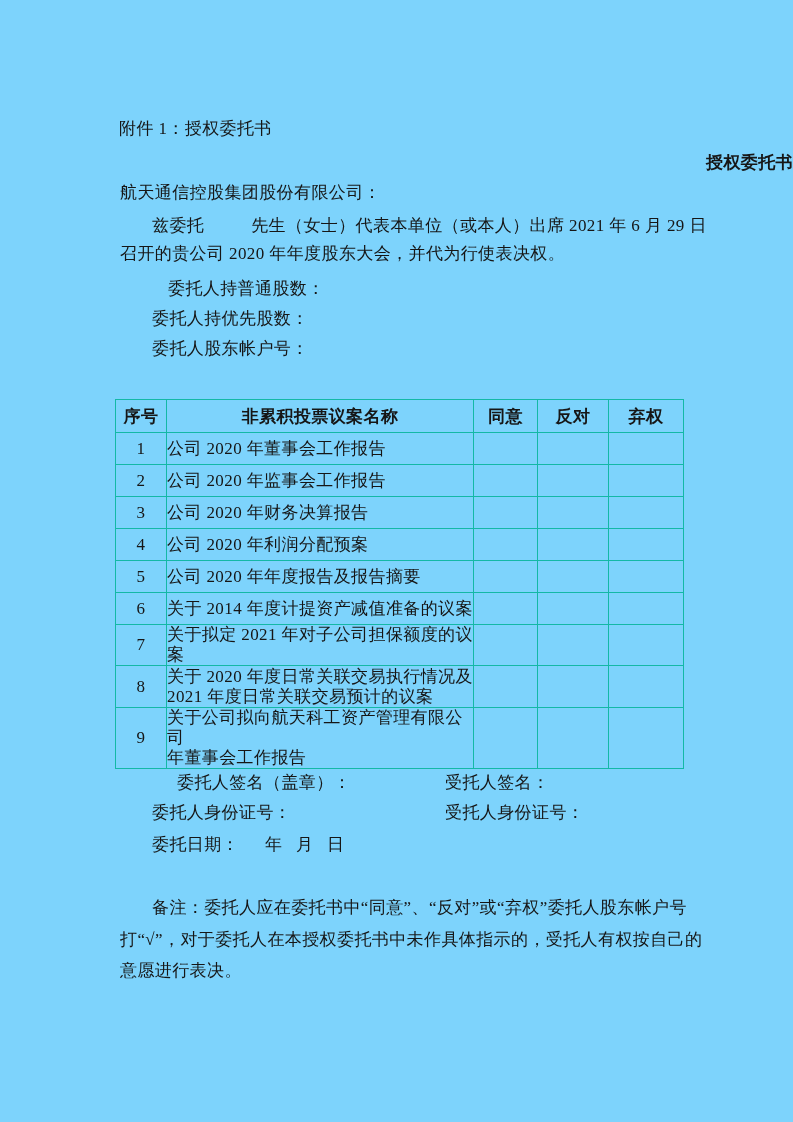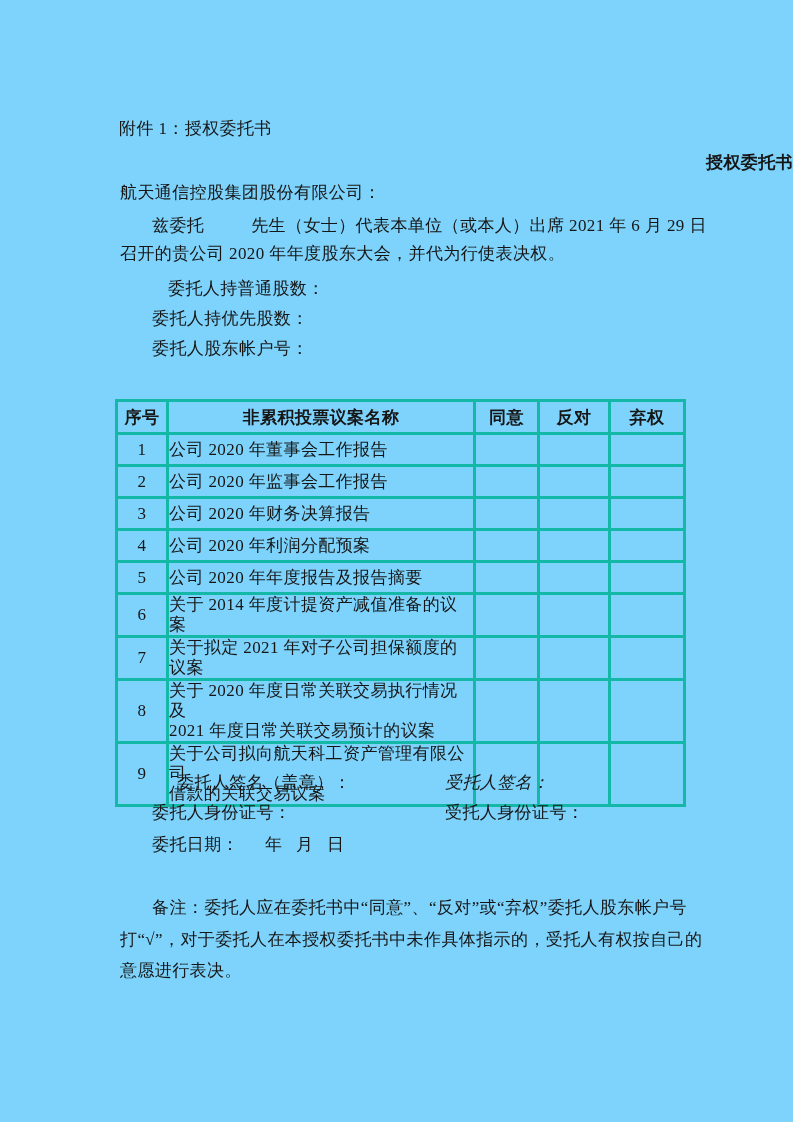--- a/index.html
+++ b/index.html
@@ -39,21 +39,21 @@
     left: 115px;
     top: 399px;
     width: 568px;
     border-collapse: collapse;
     table-layout: fixed;
     font-size: 17px;
     color: #161616;
     letter-spacing: 0.4px;
   }
   .vote-table th, .vote-table td {
-    border: 3px solid #14b8a6;
+    border: 1px solid #14b8a6;
     padding: 0;
     vertical-align: middle;
   }
   .vote-table th {
     font-weight: bold;
     text-align: center;
     height: 33px;
   }
   .vote-table tr.single td { height: 32px; }
   .vote-table tr.double td { height: 42px; }
@@ -160,30 +160,30 @@
         <td class="c-seq">8</td>
         <td class="c-name">关于 2020 年度日常关联交易执行情况及
 2021 年度日常关联交易预计的议案</td>
         <td class="c-vote"></td>
         <td class="c-vote"></td>
         <td class="c-vote"></td>
       </tr>
       <tr class="double">
         <td class="c-seq">9</td>
         <td class="c-name">关于公司拟向航天科工资产管理有限公司
-借款的关联交易议案</td>
+年董事会工作报告</td>
         <td class="c-vote"></td>
         <td class="c-vote"></td>
         <td class="c-vote"></td>
       </tr>
     </tbody>
   </table>
 
   <div class="line" style="top:772px; left:152px;margin-left:25px;">委托人签名（盖章）：</div>
-  <div class="line" style="top:772px; left:445px;font-style:italic;">受托人签名：</div>
+  <div class="line" style="top:772px; left:445px;">受托人签名：</div>
 
   <div class="line" style="top:802px; left:152px;">委托人身份证号：</div>
   <div class="line" style="top:802px; left:445px;">受托人身份证号：</div>
 
   <div class="line" style="top:834px; left:152px;">
     <span>委托日期：</span><span class="date-fields">年 月 日</span>
   </div>
 
   <div class="line" style="top:897px; left:152px;">备注：委托人应在委托书中“同意”、“反对”或“弃权”委托人股东帐户号</div>
   <div class="line" style="top:929px; left:120px;">打“√”，对于委托人在本授权委托书中未作具体指示的，受托人有权按自己的</div>

